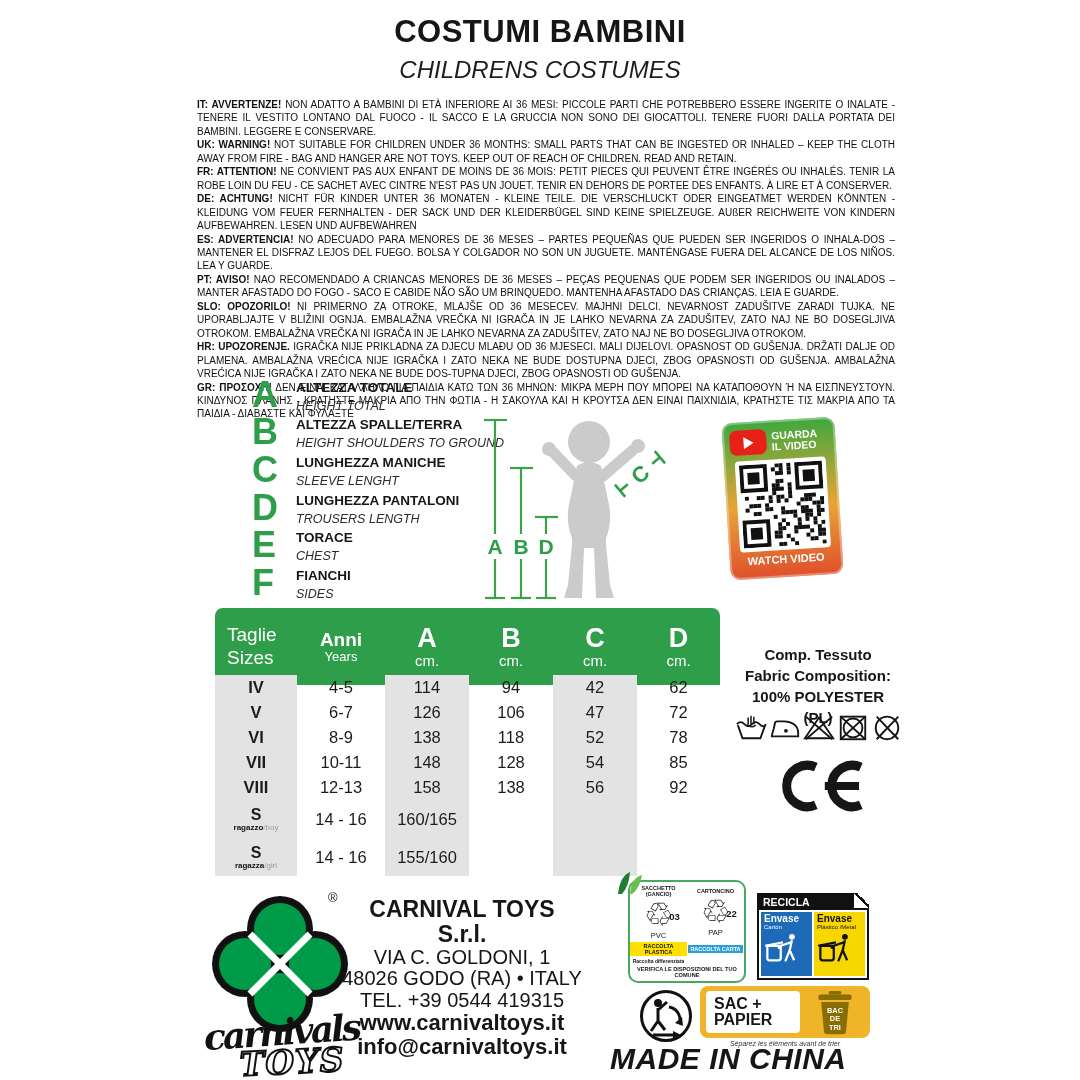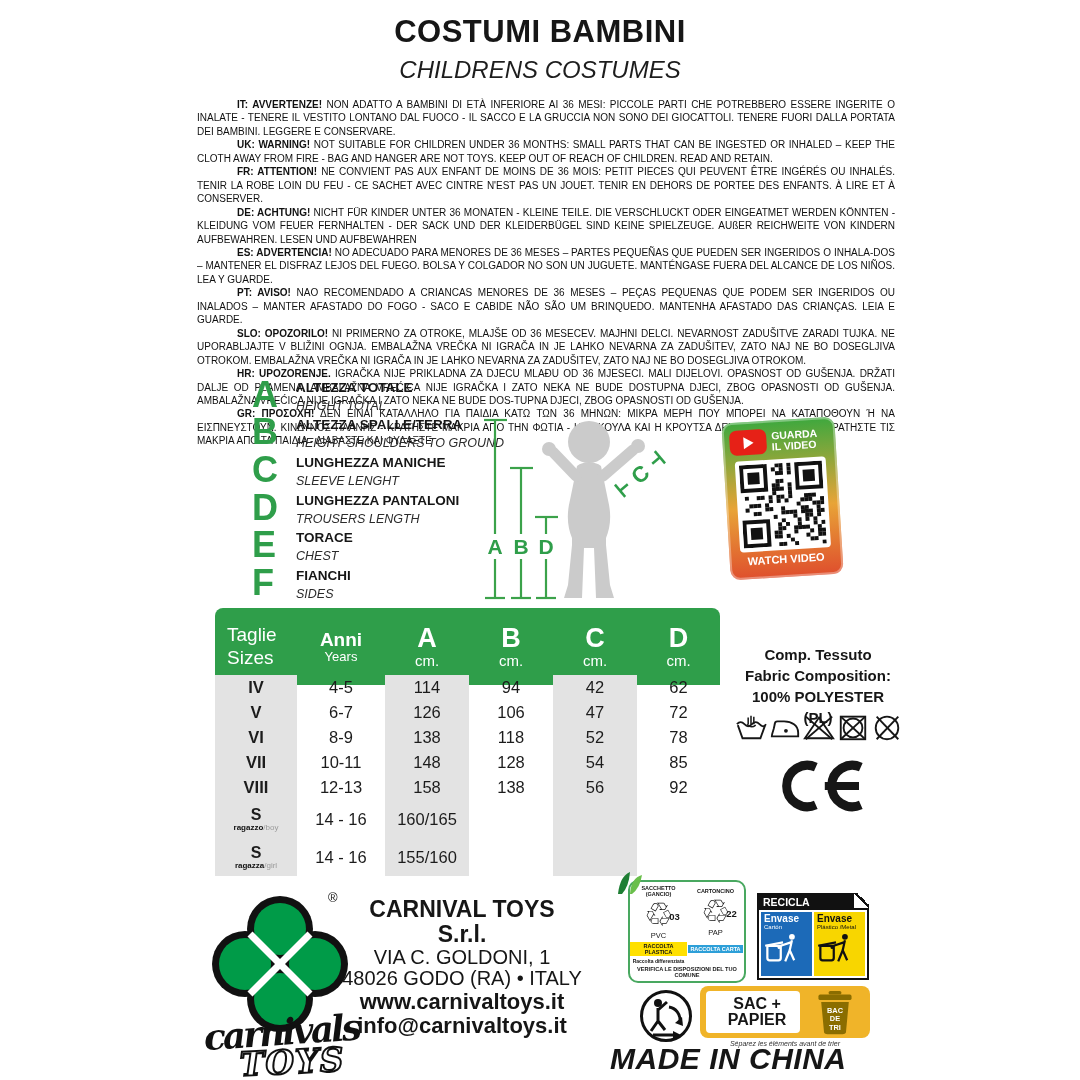--- a/index.html
+++ b/index.html
@@ -5,21 +5,21 @@
   html,body{margin:0;padding:0;background:#fff;}
   #page{position:relative;width:1080px;height:1080px;background:#fff;overflow:hidden;
         font-family:"Liberation Sans",sans-serif;color:#161616;}
   .abs{position:absolute;}
   
   .title{left:0;top:14px;width:1080px;text-align:center;font-size:31px;font-weight:bold;letter-spacing:.5px;}
   .subtitle{left:0;top:56px;width:1080px;text-align:center;font-size:24px;font-style:italic;font-weight:normal;color:#1d1d1d;}
   
   .warnings{left:197px;top:98px;width:698px;font-size:10px;line-height:13.45px;text-align:justify;color:#101010;}
   .warnings p{margin:0;}
-  .warnings b{font-weight:bold;margin-left:40px;}
+  .warnings b{font-weight:bold;}
   
   .legend-item{position:absolute;left:252px;display:flex;align-items:flex-start;}
   .legend-letter{width:44px;font-size:36px;line-height:34px;font-weight:bold;color:#2f9e4a;}
   .legend-it{font-size:13.5px;font-weight:bold;line-height:15px;}
   .legend-en{font-size:12.5px;font-style:italic;line-height:14px;color:#2b2b2b;}
   
   .thead{position:absolute;left:215px;top:608px;width:505px;height:77px;display:grid;
          grid-template-columns:82px 88px 84px 84px 84px 83px;background:#2f9e4a;color:#fff;
          border-radius:8px 8px 0 0;text-align:center;}
   .hcell{display:flex;flex-direction:column;align-items:center;justify-content:center;line-height:1.05;}
@@ -78,21 +78,21 @@
   .panel{width:50%;padding:2px 3px;box-sizing:border-box;}
   .panel.blue{background:#1c6ab8;color:#fff;margin-right:2px;}
   .panel.yellow{background:#f8d600;color:#111;}
   .panel .l1{font-size:10px;font-weight:bold;line-height:10px;}
   .panel .l2{font-size:6px;line-height:7px;}
   .fold{position:absolute;top:-2px;right:-2px;width:15px;height:15px;
         background:linear-gradient(225deg,#fff 40%,#111 40%,#111 52%,#fff 52%);}
   
   .sacwrap{left:700px;top:986px;width:170px;height:52px;background:#f0b429;border-radius:8px;}
   .sacbox{position:absolute;left:6px;top:5px;width:94px;height:42px;background:#fff;border-radius:4px;
-          display:flex;flex-direction:column;justify-content:center;padding-left:8px;box-sizing:border-box;align-items:center;}
+          display:flex;flex-direction:column;justify-content:center;padding-left:8px;box-sizing:border-box;}
   .sacbox .t{font-size:16px;font-weight:bold;line-height:16px;}
   .sacnote{left:700px;top:1040px;width:170px;text-align:center;font-size:7px;font-style:italic;color:#333;}
   .madein{left:610px;top:1042px;width:280px;font-size:30px;font-weight:bold;font-style:italic;letter-spacing:.5px;}
 </style>
 </head>
 <body>
 
 <div id="page">
 
   <div class="abs title">COSTUMI BAMBINI</div>
@@ -452,20 +452,21 @@
     </g>
     <text x="128" y="20" font-size="13" font-family="Liberation Sans, sans-serif" fill="#111">®</text>
     <text x="4" y="163" font-family="DejaVu Serif, serif" font-style="italic" font-weight="bold" font-size="36" letter-spacing="-3" fill="#111" transform="rotate(-4 80 155)">carnivals</text>
     <text x="40" y="192" font-family="DejaVu Serif, serif" font-style="italic" font-weight="bold" font-size="33" letter-spacing="1" fill="#fff" stroke="#111" stroke-width="2" transform="rotate(-3 80 185)">TOYS</text>
   </svg>
 
   <div class="abs company">
     <div class="name">CARNIVAL TOYS S.r.l.</div>
     <div class="adr">VIA C. GOLDONI, 1</div>
     <div class="adr">48026 GODO (RA) • ITALY</div>
+    <div class="adr">TEL. +39 0544 419315</div>
     <div class="lnk">www.carnivaltoys.it</div>
     <div class="lnk">info@carnivaltoys.it</div>
   </div>
 
   <div class="abs recit">
     <svg class="abs" style="left:-14px;top:-12px" width="28" height="26" viewBox="0 0 28 26">
       <path d="M2,24 Q4,6 14,2 Q13,16 6,24 Z" fill="#1e7e34"></path>
       <path d="M14,24 Q15,8 26,5 Q24,18 16,24 Z" fill="#6abf4b"></path>
     </svg>
     <div class="cols">

